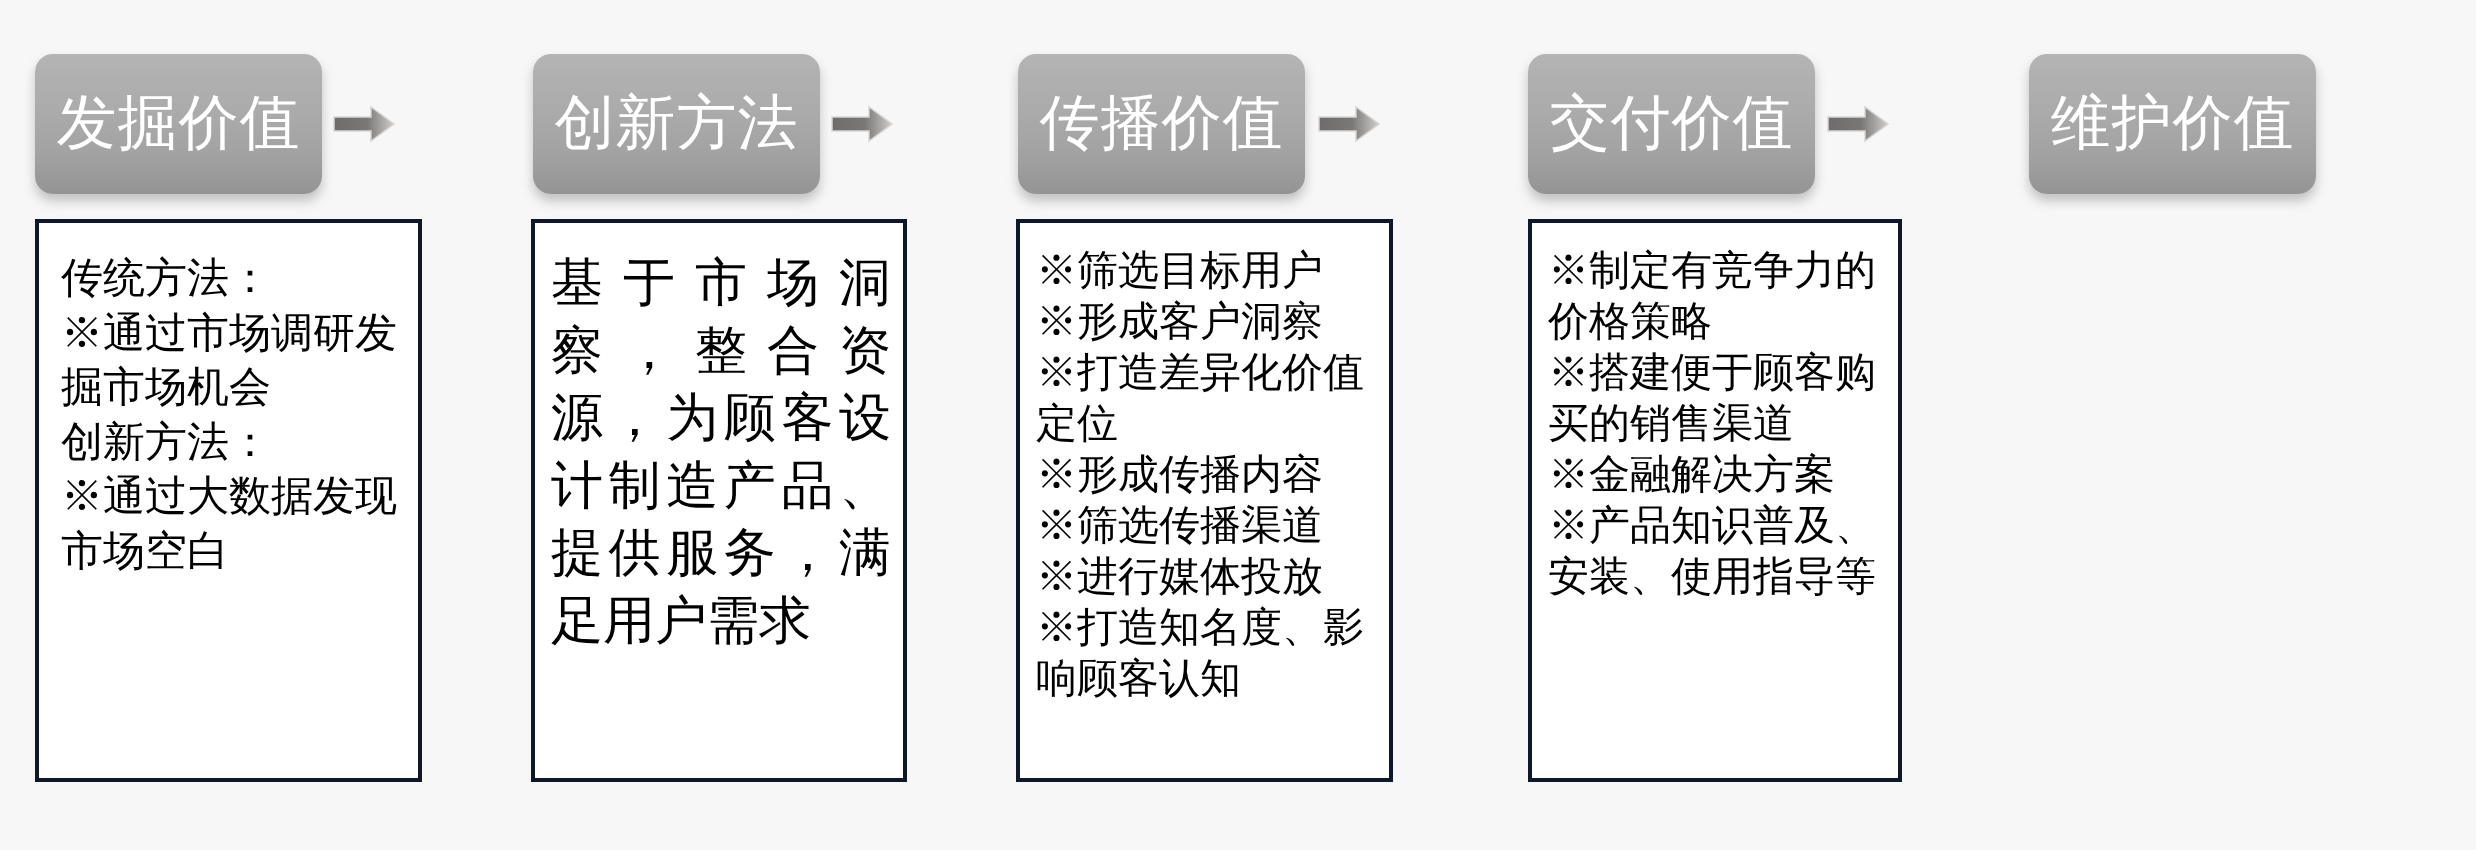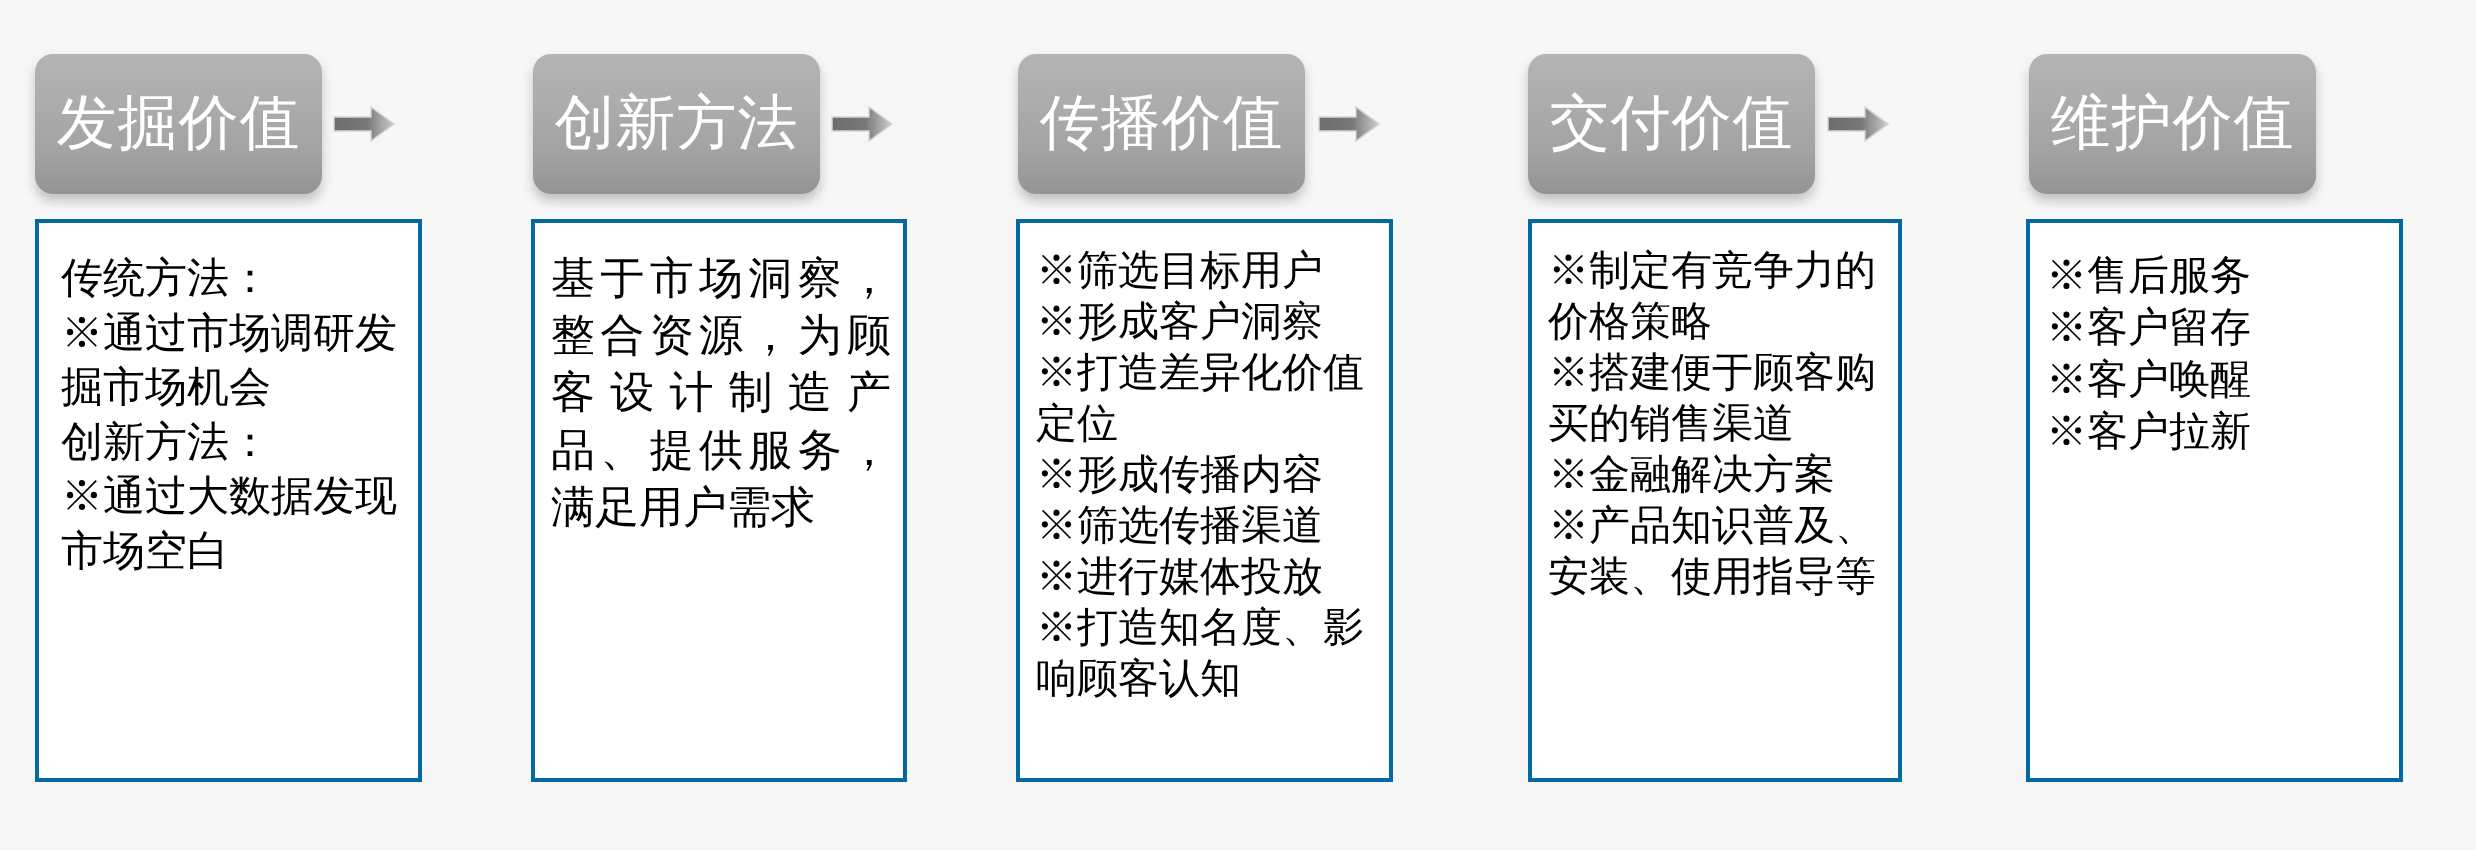--- a/index.html
+++ b/index.html
@@ -60,21 +60,21 @@
     height: 40px;
   }
   .flow-arrow svg { display: block; width: 62px; height: 40px; }
 
   
   .content-box {
     position: absolute;
     top: 219px;
     height: 563px;
     background: #ffffff;
-    border: 4px solid #0369a1;
+    border: 4px solid #0f172a;
     box-sizing: border-box;
     overflow: hidden;
   }
 
   .content-inner {
     padding: 22px 14px 10px 18px;
   }
 
   .content-line {
     font-family: "DejaVu Serif", "Liberation Serif", serif;
@@ -83,22 +83,22 @@
     color: #000000;
     margin: 0;
     text-align: left;
     word-break: break-all;
   }
 
   .content-line.pad-top { }
 
   
   .content-para {
-    font-family: Liberation Sans, sans-serif;
-    font-size: 44px;
+    font-family: Liberation Serif, serif;
+    font-size: 52px;
     line-height: 1.30;
     color: #000000;
     margin: 0;
     text-align: justify;
     text-align-last: left;
     word-break: break-all;
   }
 
   .col-1 .content-inner { padding-top: 28px; padding-left: 22px; }
   .col-1 .content-line { font-size: 42px; line-height: 1.30; }
@@ -224,22 +224,14 @@
 
   <div class="content-box col-4" style="left:1528px; width:374px;">
     <div class="content-inner">
       <p class="content-line">※制定有竞争力的价格策略</p>
       <p class="content-line">※搭建便于顾客购买的销售渠道</p>
       <p class="content-line">※金融解决方案</p>
       <p class="content-line">※产品知识普及、安装、使用指导等</p>
     </div>
   </div>
 
-  <div class="content-box col-5" style="left:2026px; width:377px;">
-    <div class="content-inner">
-      <p class="content-line">※售后服务</p>
-      <p class="content-line">※客户留存</p>
-      <p class="content-line">※客户唤醒</p>
-      <p class="content-line">※客户拉新</p>
-    </div>
-  </div>
 
 </div>
 
 </body></html>

